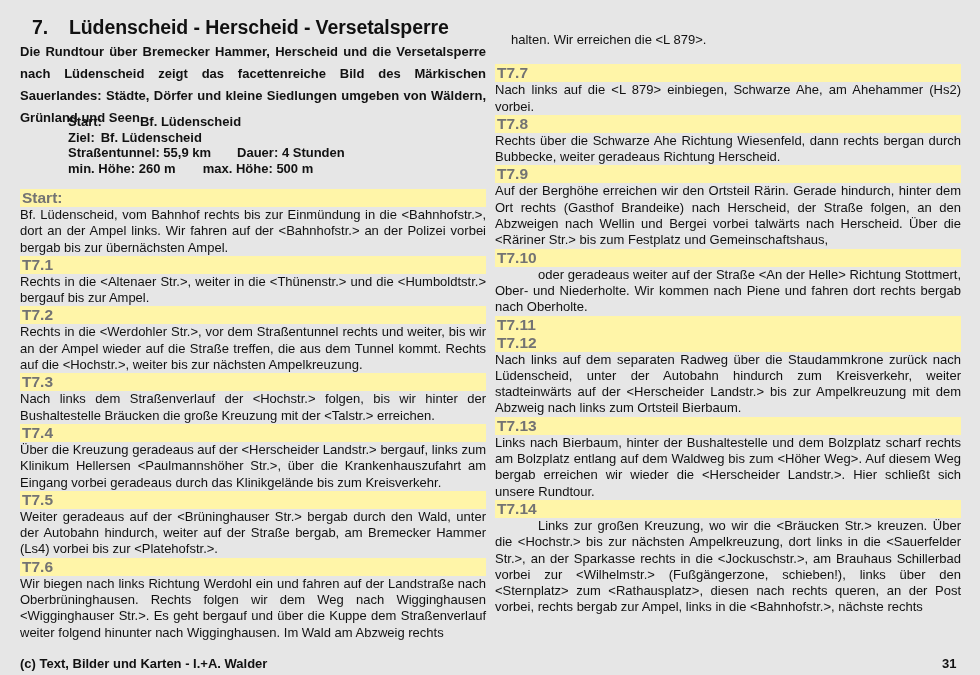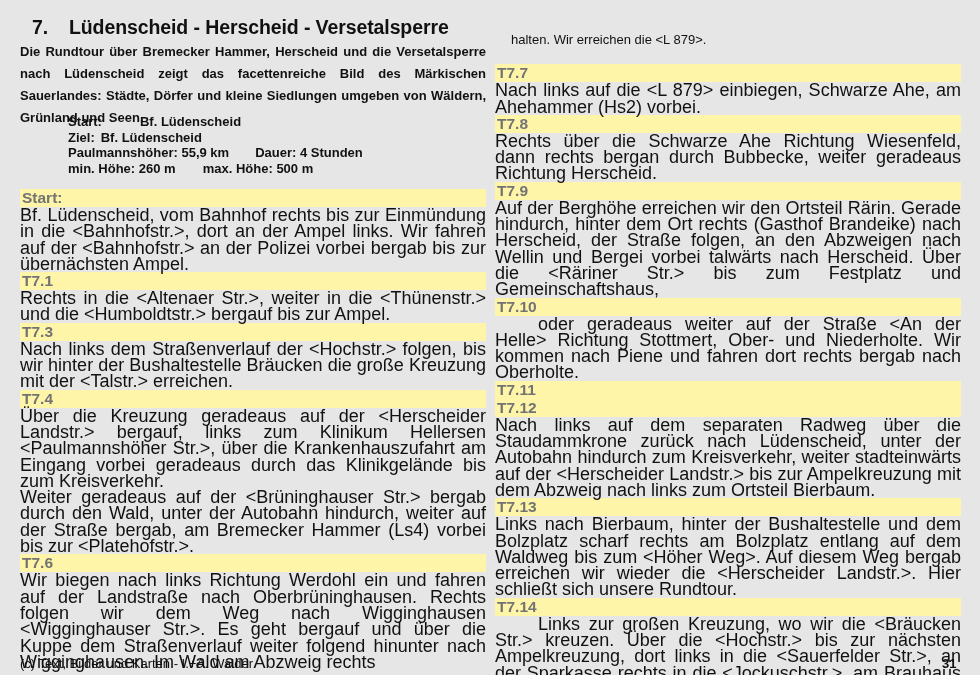--- a/index.html
+++ b/index.html
@@ -40,30 +40,30 @@
   .hdr {
     background: #fff5a8;
     color: #737373;
     font-weight: bold;
     font-size: 15.5px;
     height: 18px; line-height: 18px;
     padding-left: 2px;
     margin: 0;
   }
   .txt {
-    font-size: 18px; line-height: 16.3px;
+    font-size: 13px; line-height: 16.3px;
     text-align: justify;
     margin: 0;
   }
   .txt .indent { display: inline-block; width: 43px; }
   .prelude { font-size: 13px; line-height: 16.3px; margin: 16px; }
 
   .footer-left {
     position: absolute; left: 20px; top: 656px;
-    font-size: 13px; font-weight: normal;
+    font-size: 13px; font-weight: bold;
   }
   .page-num {
     position: absolute; left: 942px; top: 656px;
     font-size: 13px; font-weight: bold;
   }
 </style>
 </head>
 <body>
 
 <div id="left" class="col">
@@ -73,45 +73,50 @@
   <div class="intro">Die Rundtour über Bremecker Hammer, Herscheid und die Versetalsperre nach Lüdenscheid zeigt das facettenreiche Bild des Märkischen Sauerlandes: Städte, Dörfer und kleine Siedlungen umgeben von Wäldern, Grünland und Seen.</div>
 
   <div class="meta">
     <div class="row">
       <span>Start:</span><span class="gap1"></span><span>Bf. Lüdenscheid</span>
     </div>
     <div class="row">
       <span>Ziel:</span><span class="gap2"></span><span>Bf. Lüdenscheid</span>
     </div>
     <div class="row">
-      <span>Paulmannshöher:</span> <span>55,9 km</span><span class="gap3"></span><span>Dauer:</span> <span>4 Stunden</span>
+      <span>Straßentunnel:</span> <span>55,9 km</span><span class="gap3"></span><span>Dauer:</span> <span>4 Stunden</span>
     </div>
     <div class="row">
       <span>min. Höhe:</span> <span>260 m</span><span class="gap4"></span><span>max. Höhe:</span> <span>500 m</span>
     </div>
   </div>
 
   <div class="steps">
     <div>
       <p class="hdr">Start:</p>
       <p class="txt">Bf. Lüdenscheid, vom Bahnhof rechts bis zur Einmündung in die &lt;Bahnhofstr.&gt;, dort an der Ampel links. Wir fahren auf  der &lt;Bahnhofstr.&gt; an der Polizei vorbei bergab bis zur übernächsten Ampel.</p>
     </div>
     <div>
       <p class="hdr">T7.1</p>
       <p class="txt">Rechts in die &lt;Altenaer Str.&gt;, weiter in die &lt;Thünenstr.&gt; und die &lt;Humboldtstr.&gt; bergauf bis zur Ampel.</p>
     </div>
     <div>
+      <p class="hdr">T7.2</p>
+      <p class="txt">Rechts in die &lt;Werdohler Str.&gt;, vor dem Straßentunnel rechts und weiter, bis wir an der Ampel wieder auf die Straße treffen, die aus dem Tunnel kommt. Rechts auf die &lt;Hochstr.&gt;, weiter bis zur nächsten Ampelkreuzung.</p>
+    </div>
+    <div>
       <p class="hdr">T7.3</p>
       <p class="txt">Nach links dem Straßenverlauf der &lt;Hochstr.&gt; folgen, bis wir hinter der Bushaltestelle Bräucken die große Kreuzung mit der &lt;Talstr.&gt; erreichen.</p>
     </div>
     <div>
       <p class="hdr">T7.4</p>
       <p class="txt">Über die Kreuzung geradeaus auf der &lt;Herscheider Landstr.&gt; bergauf, links zum Klinikum Hellersen &lt;Paulmannshöher Str.&gt;, über die Krankenhauszufahrt am Eingang vorbei geradeaus durch das Klinikgelände bis zum Kreisverkehr.</p>
     </div>
     <div>
+      <p class="hdr">T7.5</p>
       <p class="txt">Weiter geradeaus auf der &lt;Brüninghauser Str.&gt; bergab durch den Wald, unter der Autobahn hindurch, weiter auf der Straße bergab, am Bremecker Hammer (Ls4) vorbei bis zur &lt;Platehofstr.&gt;.</p>
     </div>
     <div>
       <p class="hdr">T7.6</p>
       <p class="txt">Wir biegen nach links Richtung Werdohl ein und fahren auf der Landstraße nach Oberbrüninghausen. Rechts folgen wir dem Weg nach Wigginghausen &lt;Wigginghauser Str.&gt;. Es geht bergauf und über die Kuppe dem Straßenverlauf weiter folgend hinunter nach Wigginghausen. Im Wald am Abzweig rechts</p>
     </div>
   </div>
 </div>
 
 <div id="right" class="col">

